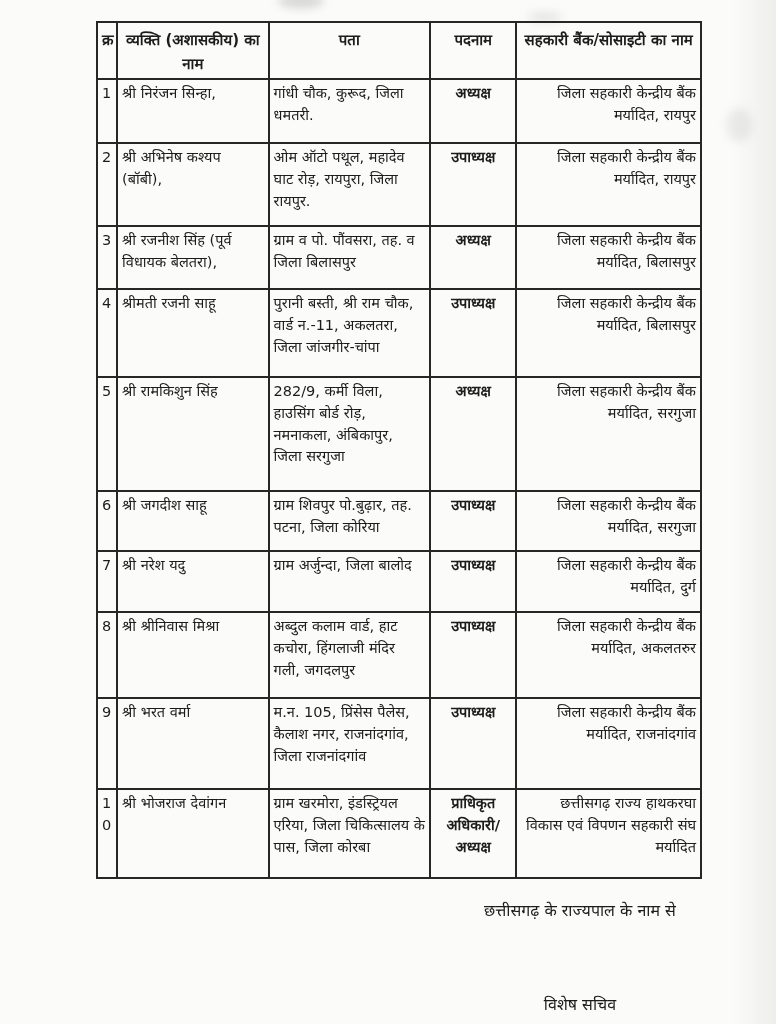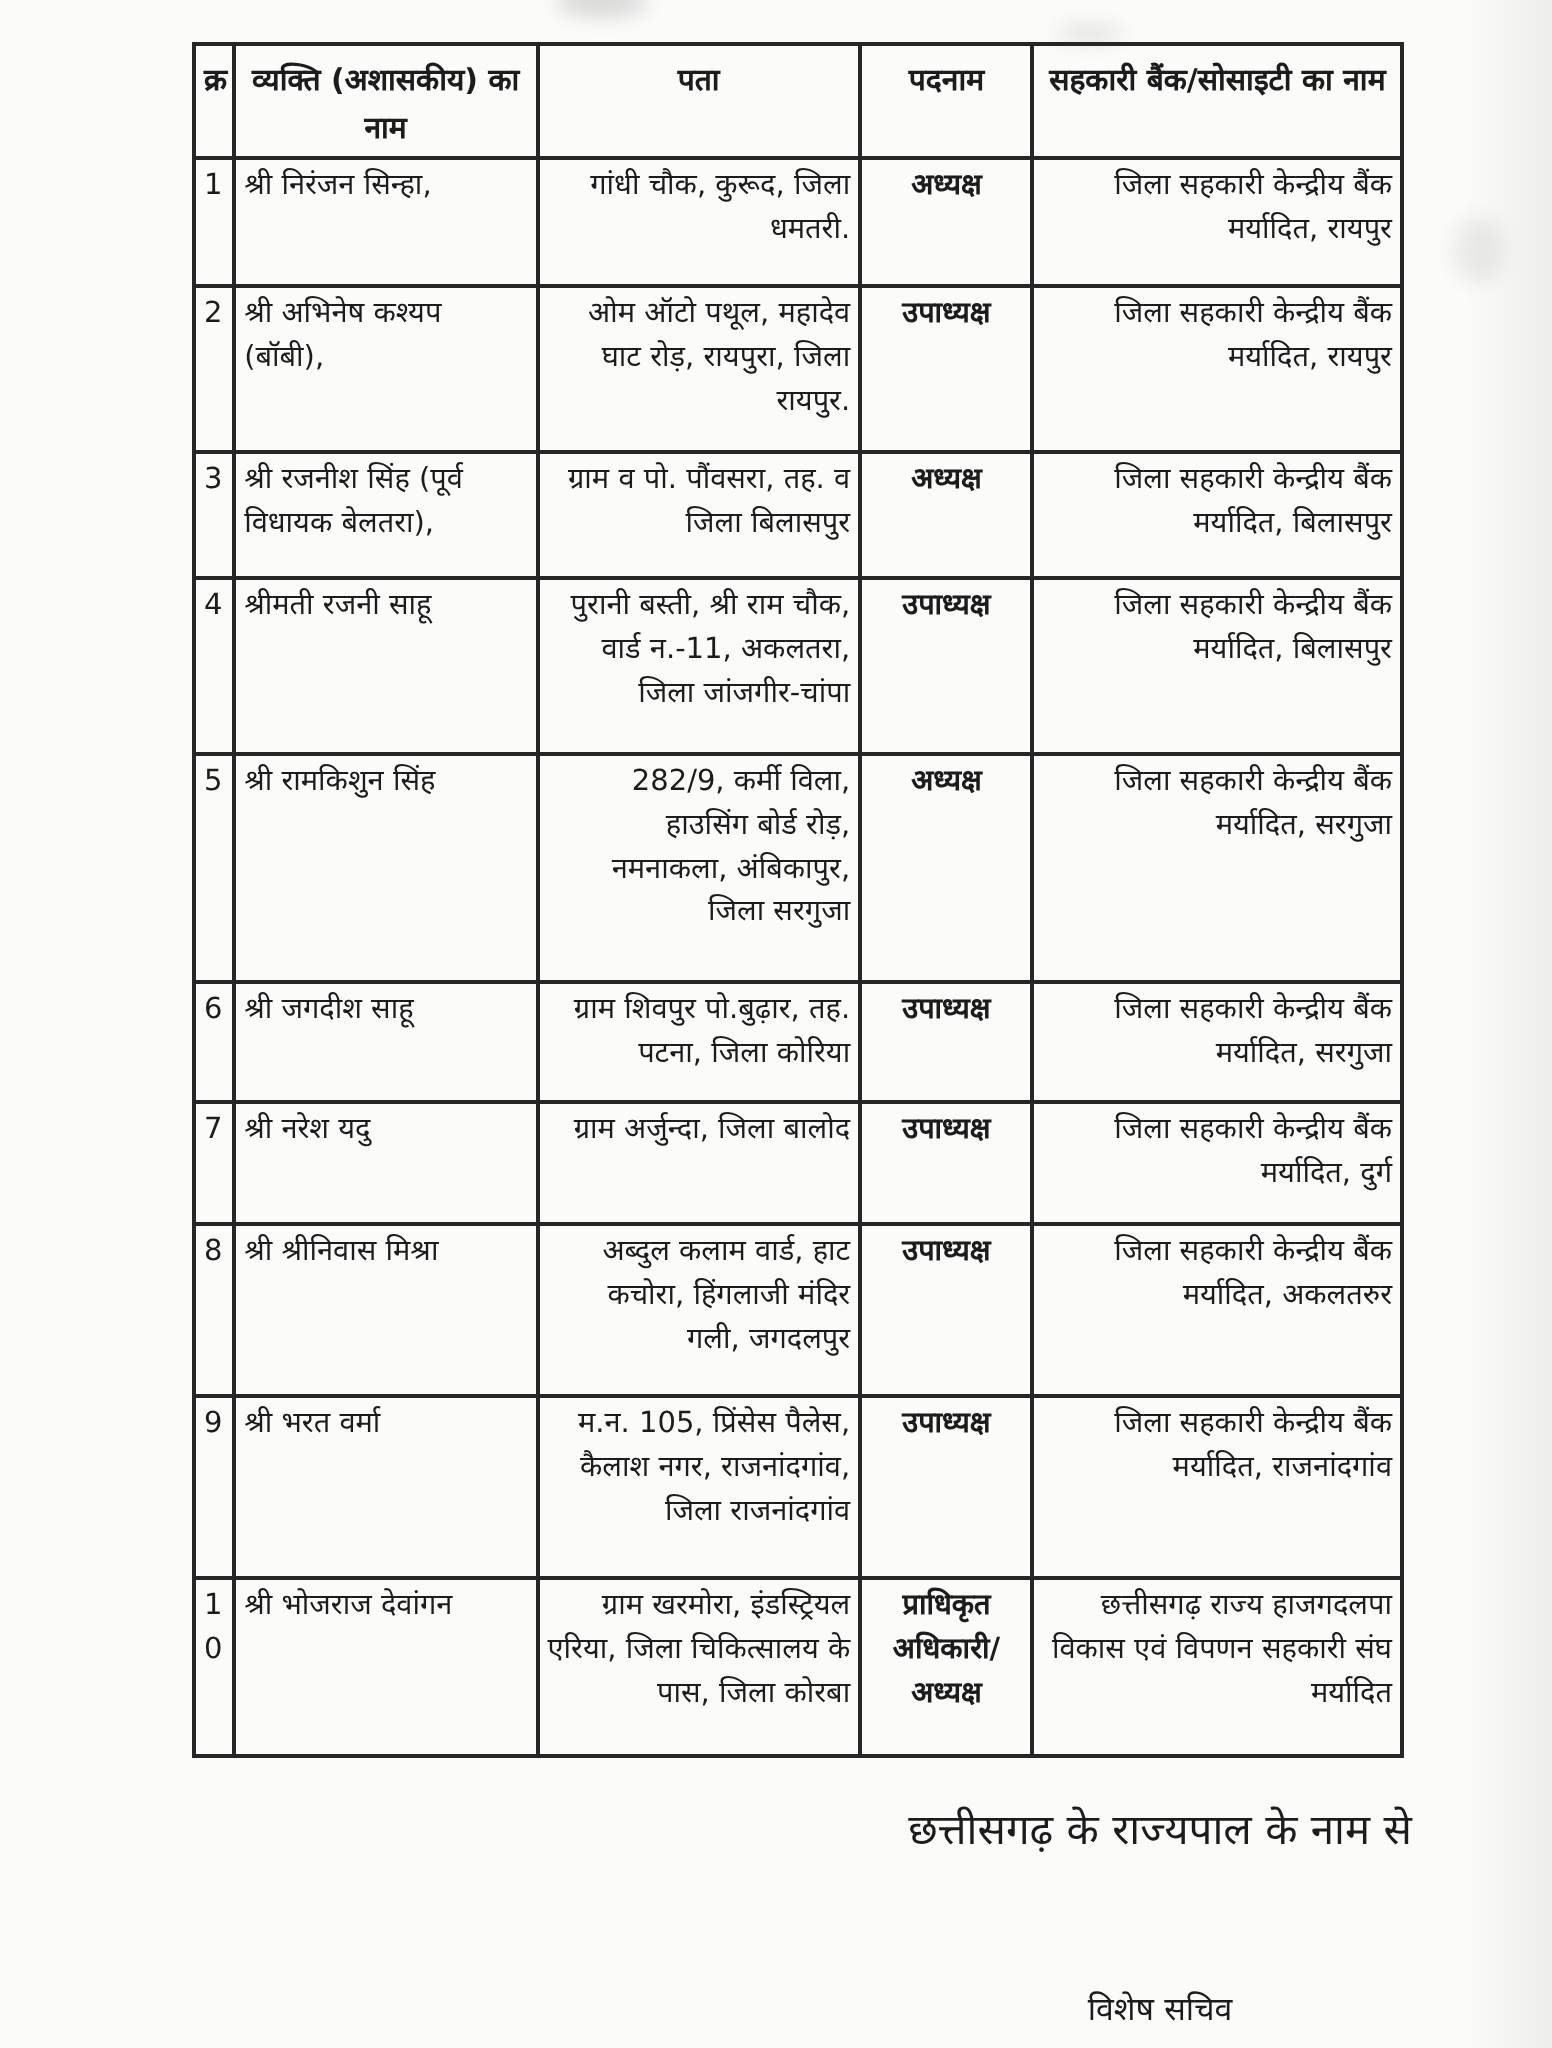--- a/index.html
+++ b/index.html
@@ -59,30 +59,30 @@
     vertical-align: top;
     padding-top: 5px;
   }
   .col-sn    { width: 20px;  }
   .col-name  { width: 151px; }
   .col-addr  { width: 161px; }
   .col-desig { width: 86px;  }
   .col-bank  { width: 184px; }
   .c-sn    { text-align: left; padding-left: 2px; padding-right: 1px; }
   .c-name  { text-align: left; margin-top: 48px; }
-  .c-addr  { text-align: right; }
+  .c-addr  { text-align: left; }
   .c-desig { text-align: center; font-weight: bold; }
   .c-bank  { text-align: right; }
   .footer-block {
     position: absolute;
     left: 446px;
     top: 899px;
     width: 268px;
     text-align: center;
-    font-size: 21px;
+    font-size: 16px;
     line-height: 1.55;
     color: #1c1c1c;
   }
   .signature-block {
     position: absolute;
     left: 446px;
     top: 993px;
     width: 268px;
     text-align: center;
     font-size: 16px;
@@ -177,21 +177,21 @@
         <td class="c-name">श्री भरत वर्मा</td>
         <td class="c-addr">म.न. 105, प्रिंसेस पैलेस, कैलाश नगर, राजनांदगांव, जिला राजनांदगांव</td>
         <td class="c-desig">उपाध्यक्ष</td>
         <td class="c-bank">जिला सहकारी केन्द्रीय बैंक मर्यादित, राजनांदगांव</td>
       </tr>
       <tr style="height:89px">
         <td class="c-sn">10</td>
         <td class="c-name">श्री भोजराज देवांगन</td>
         <td class="c-addr">ग्राम खरमोरा, इंडस्ट्रियल एरिया, जिला चिकित्सालय के पास, जिला कोरबा</td>
         <td class="c-desig">प्राधिकृत अधिकारी/ अध्यक्ष</td>
-        <td class="c-bank">छत्तीसगढ़ राज्य हाजगदलपा विकास एवं विपणन सहकारी संघ मर्यादित</td>
+        <td class="c-bank">छत्तीसगढ़ राज्य हाथकरघा विकास एवं विपणन सहकारी संघ मर्यादित</td>
       </tr>
     </tbody>
   </table>
 
   <div class="footer-block">
     <div>छत्तीसगढ़ के राज्यपाल के नाम से</div>
   </div>
 
   <div class="signature-block">
     <div>विशेष सचिव</div>

